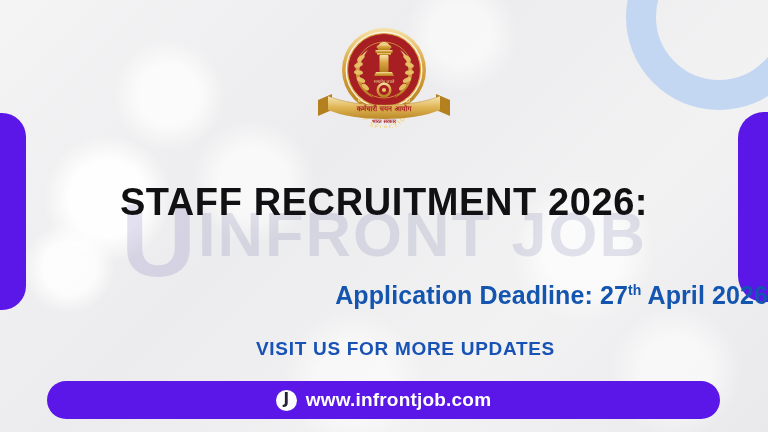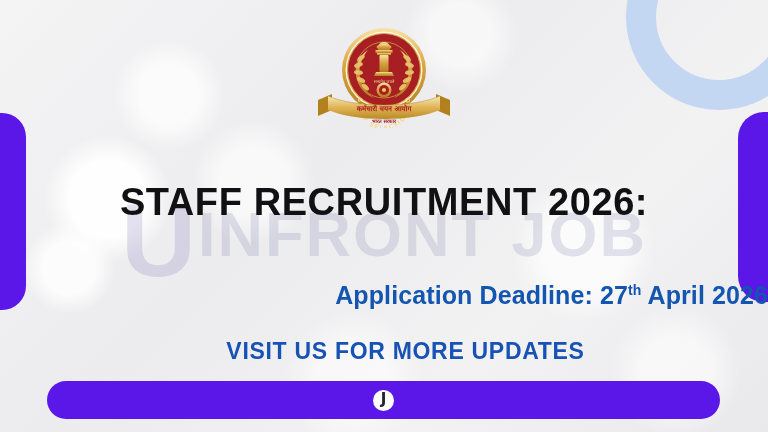--- a/index.html
+++ b/index.html
@@ -58,21 +58,21 @@
   }
   .title .line{display:block;}
   .deadline{
     position:absolute;left:0;right:0;top:281px;text-align:right;
     color:#1455b0;font-size:25px;font-weight:700;letter-spacing:.1px;
     white-space:nowrap;
   }
   .deadline sup{font-size:14px;vertical-align:super;line-height:0;}
   .visit{
     position:absolute;left:0;right:0;top:338px;text-align:center;
-    color:#1852b5;font-size:23px;font-weight:700;letter-spacing:.7px;
+    color:#1852b5;font-size:19px;font-weight:700;letter-spacing:.7px;
     white-space:nowrap;
     padding-left:43px;
   }
   
   .url-bar{
     position:absolute;left:47px;top:381px;width:673px;height:38px;
     background:#5a17e8;border-radius:19px;
     display:flex;align-items:center;justify-content:center;gap:9px;
   }
   .url-icon{
@@ -175,15 +175,16 @@
   <div class="deadline">
     <span>Application Deadline: 27</span><sup>th</sup><span> April 2026</span>
   </div>
 
   <div class="visit">VISIT US FOR MORE UPDATES</div>
 
   <div class="url-bar">
     <span class="url-icon">
       <span class="glyph">J</span>
     </span>
+    <span class="url-text">www.infrontjob.com</span>
   </div>
 
 </div>
 
 </body></html>

